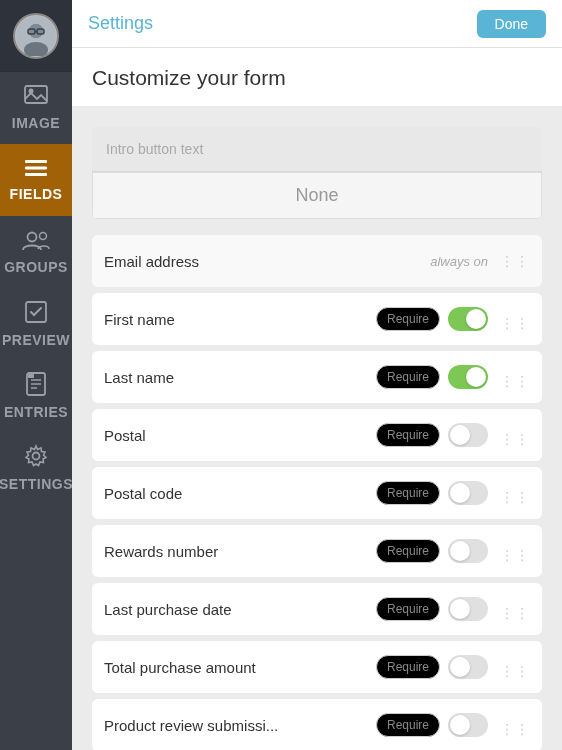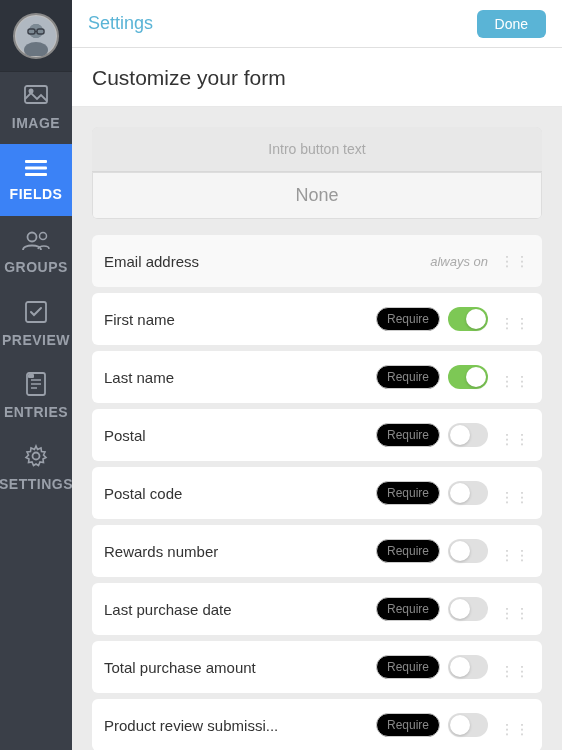--- a/index.html
+++ b/index.html
@@ -51,21 +51,21 @@
       height: 72px;
       display: flex;
       flex-direction: column;
       align-items: center;
       justify-content: center;
       cursor: pointer;
       color: #9aa0aa;
       gap: 4px;
     }
     .sidebar-item.active {
-      background: #3b82f6;
+      background: #a16207;
       color: #fff;
     }
     .sidebar-icon {
       font-size: 22px;
       line-height: 1;
     }
     .sidebar-label {
       font-size: 14px;
       text-transform: uppercase;
       letter-spacing: 0.5px;
@@ -132,21 +132,21 @@
 
     
     .intro-area {
       background: #e0e0e0;
       border-radius: 6px;
       margin-bottom: 16px;
       overflow: hidden;
     }
     .intro-button-text {
       background: #e8e8e8;
-      text-align: center;
+      text-align: left;
       padding: 14px;
       font-size: 14px;
       color: #aaa;
       border-bottom: 1px solid #d8d8d8;
     }
     .intro-none {
       background: #f5f5f5;
       text-align: center;
       padding: 12px;
       font-size: 18px;

